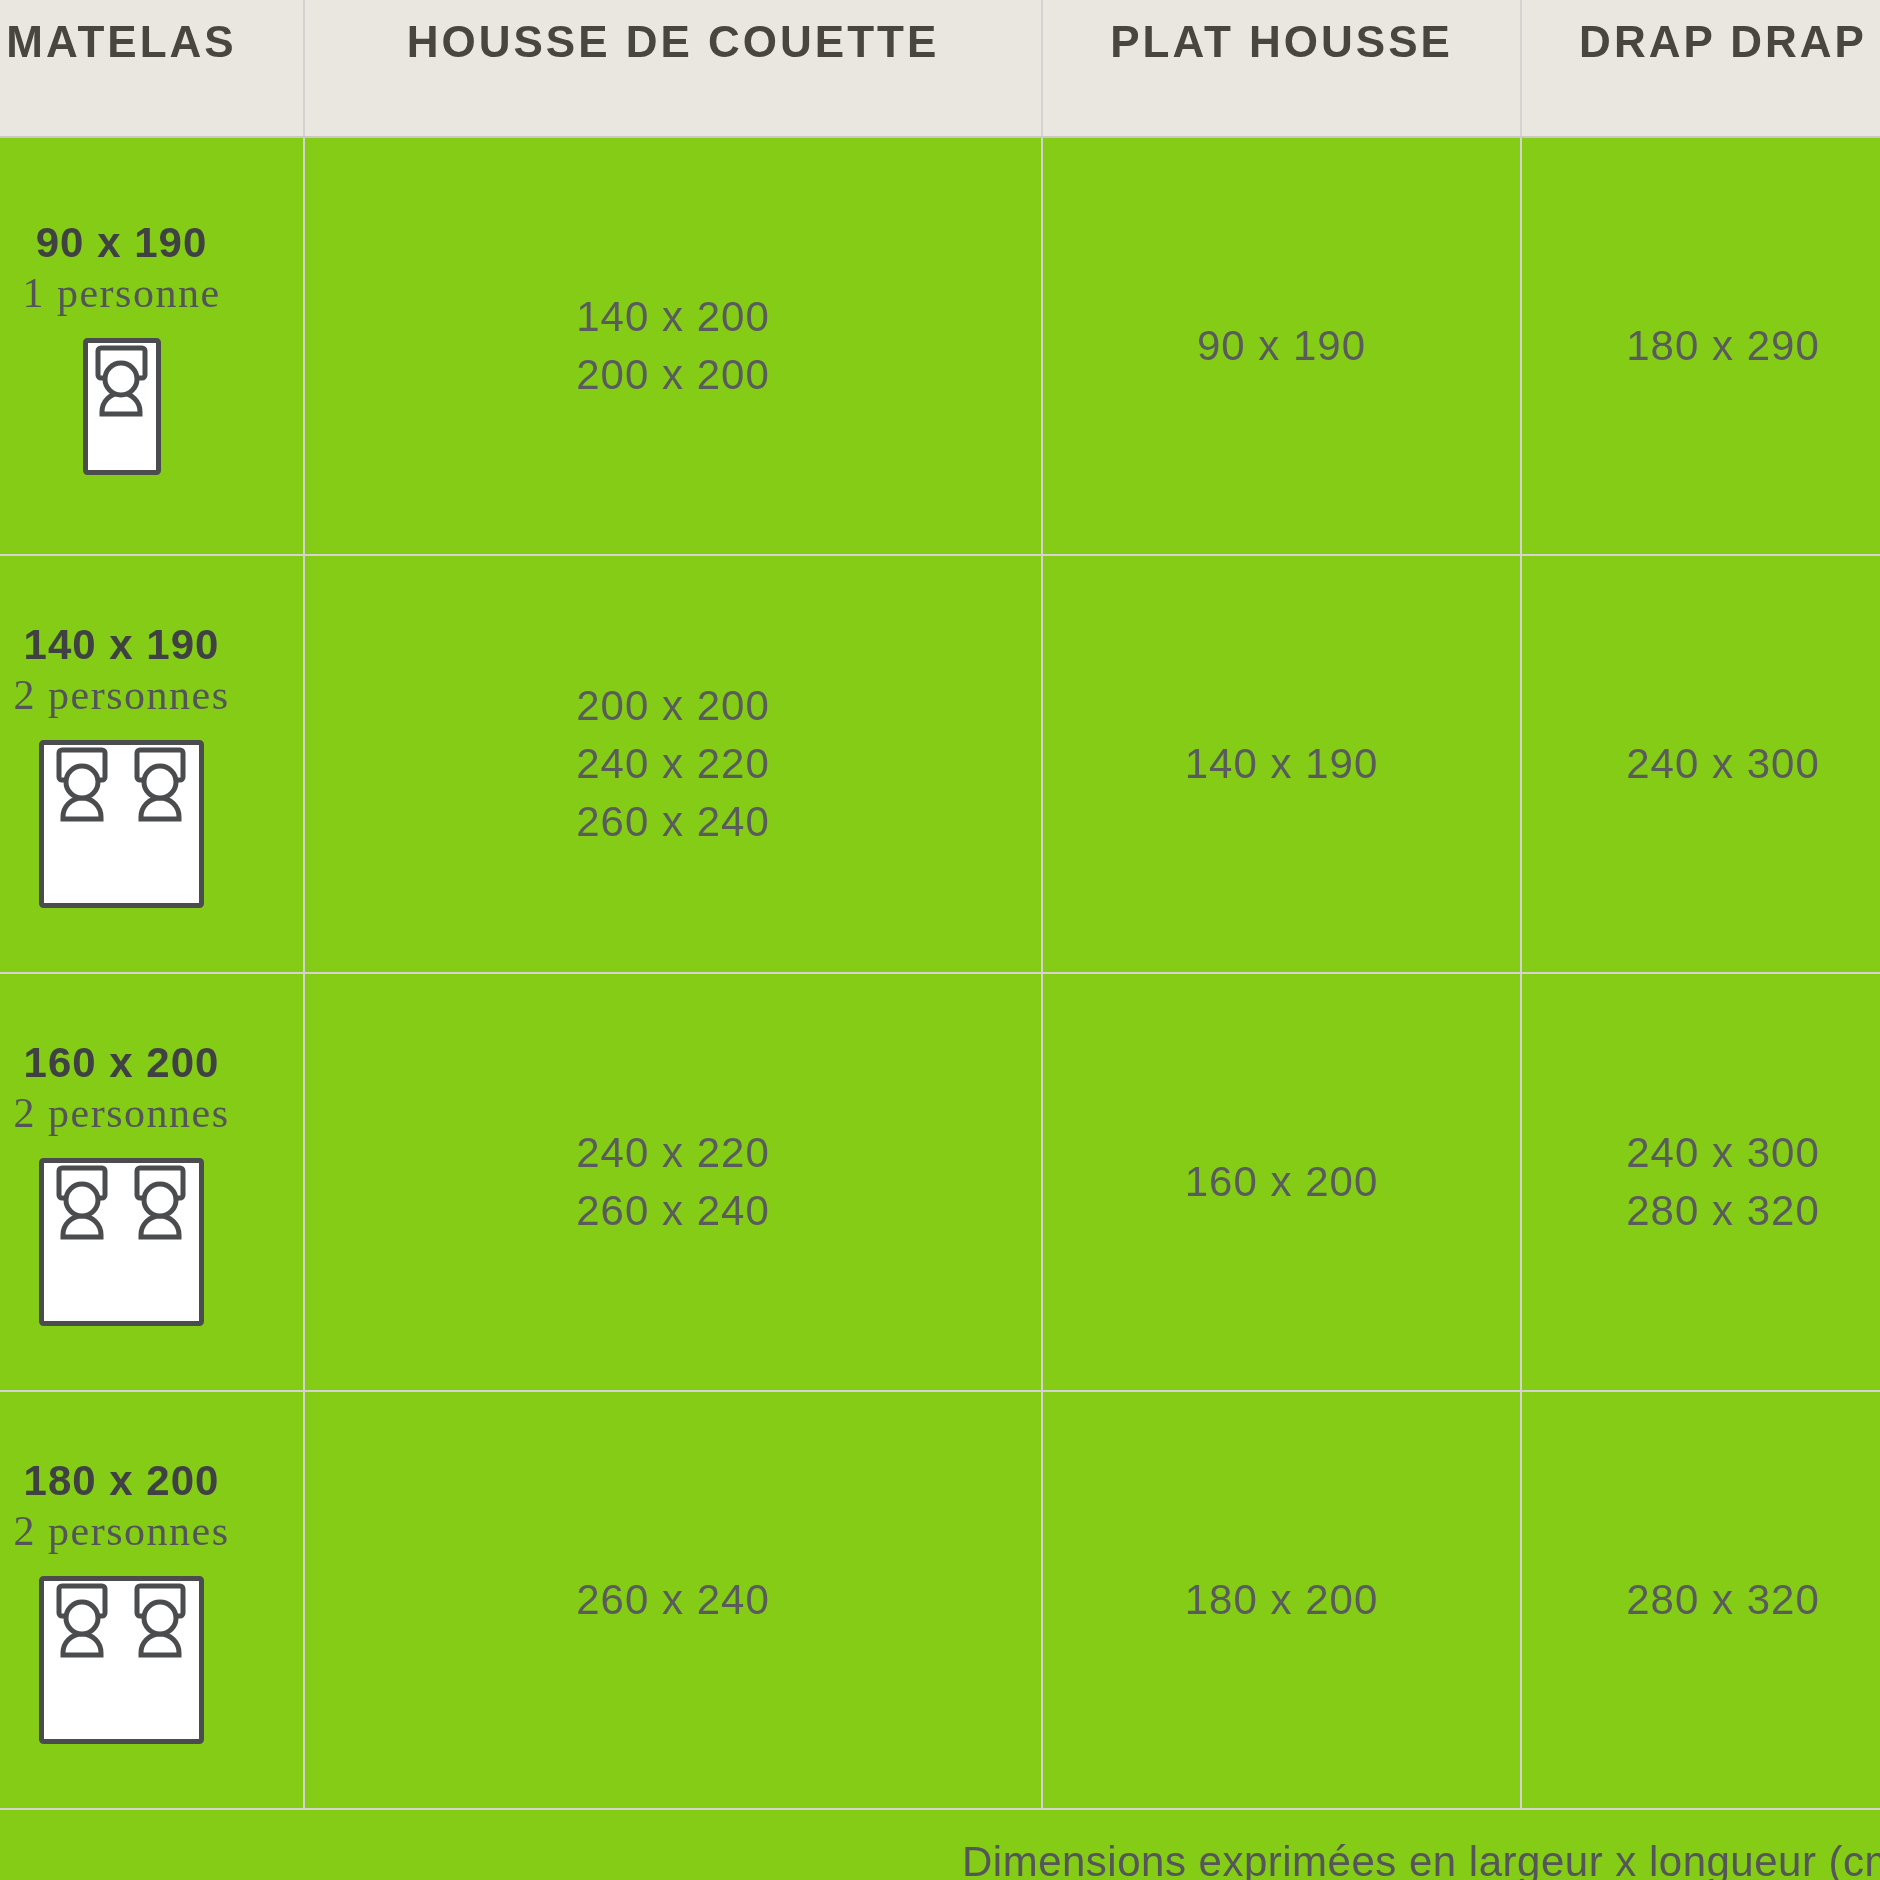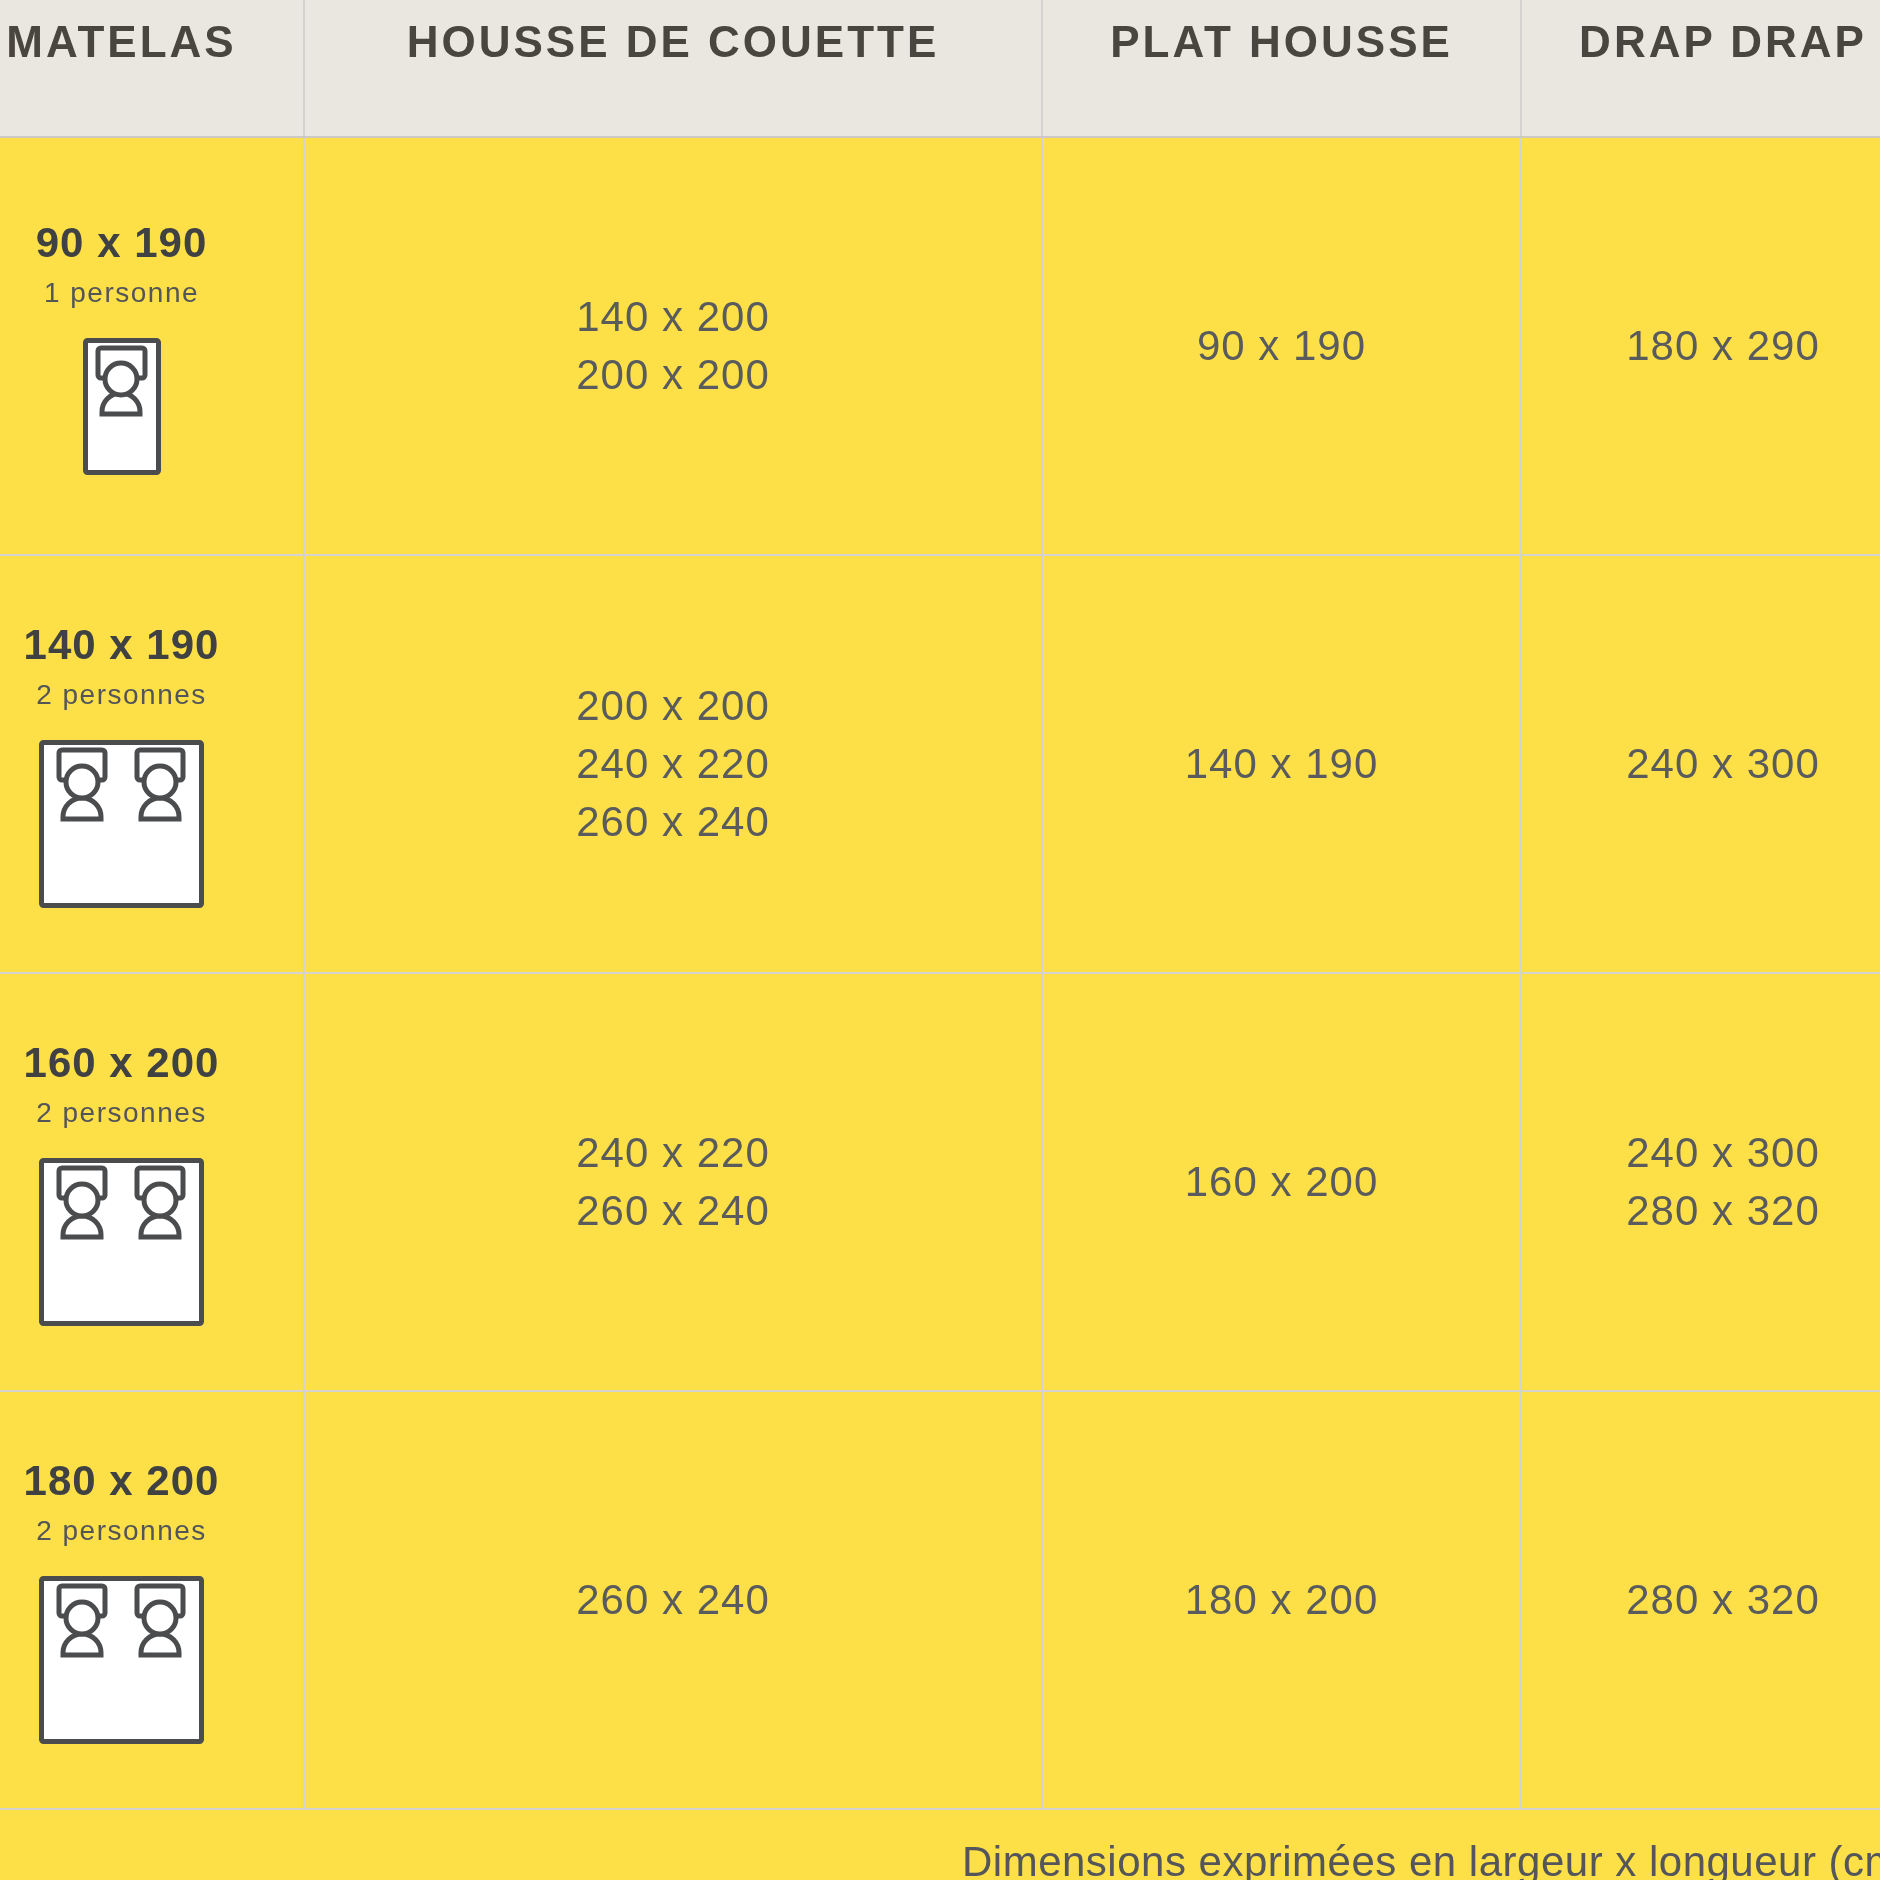--- a/index.html
+++ b/index.html
@@ -1,20 +1,20 @@
 <!DOCTYPE html>
 <html><head>
 <meta charset="utf-8">
 <style>
   html,body{margin:0;padding:0;background:#ffffff;}
   .page{
     position:relative;
     width:1880px;height:1880px;
     overflow:hidden;
-    background:#fde047;
+    background:#84cc16;
     font-family:"Liberation Sans","DejaVu Sans",sans-serif;
   }
   .grid{
     position:absolute;
     left:-60px;top:-53px;
     width:1984px;
   }
   .row{
     display:flex;
     box-sizing:border-box;
@@ -47,26 +47,27 @@
   }
   .mat-size{
     font-size:42px;
     font-weight:bold;
     color:#3f4143;
     letter-spacing:1px;
     line-height:50px;
     white-space:nowrap;
   }
   .mat-capacity{
-    font-size:28px;
+    font-size:42px;
     font-weight:400;
     color:#535559;
     letter-spacing:1.5px;
     line-height:50px;
     white-space:nowrap;
+    font-family:Liberation Serif, serif;
   }
   .bed-icon{
     margin-top:20px;
     display:block;
   }
   .val{
     font-size:42px;
     font-weight:400;
     color:#595b5d;
     letter-spacing:1px;

